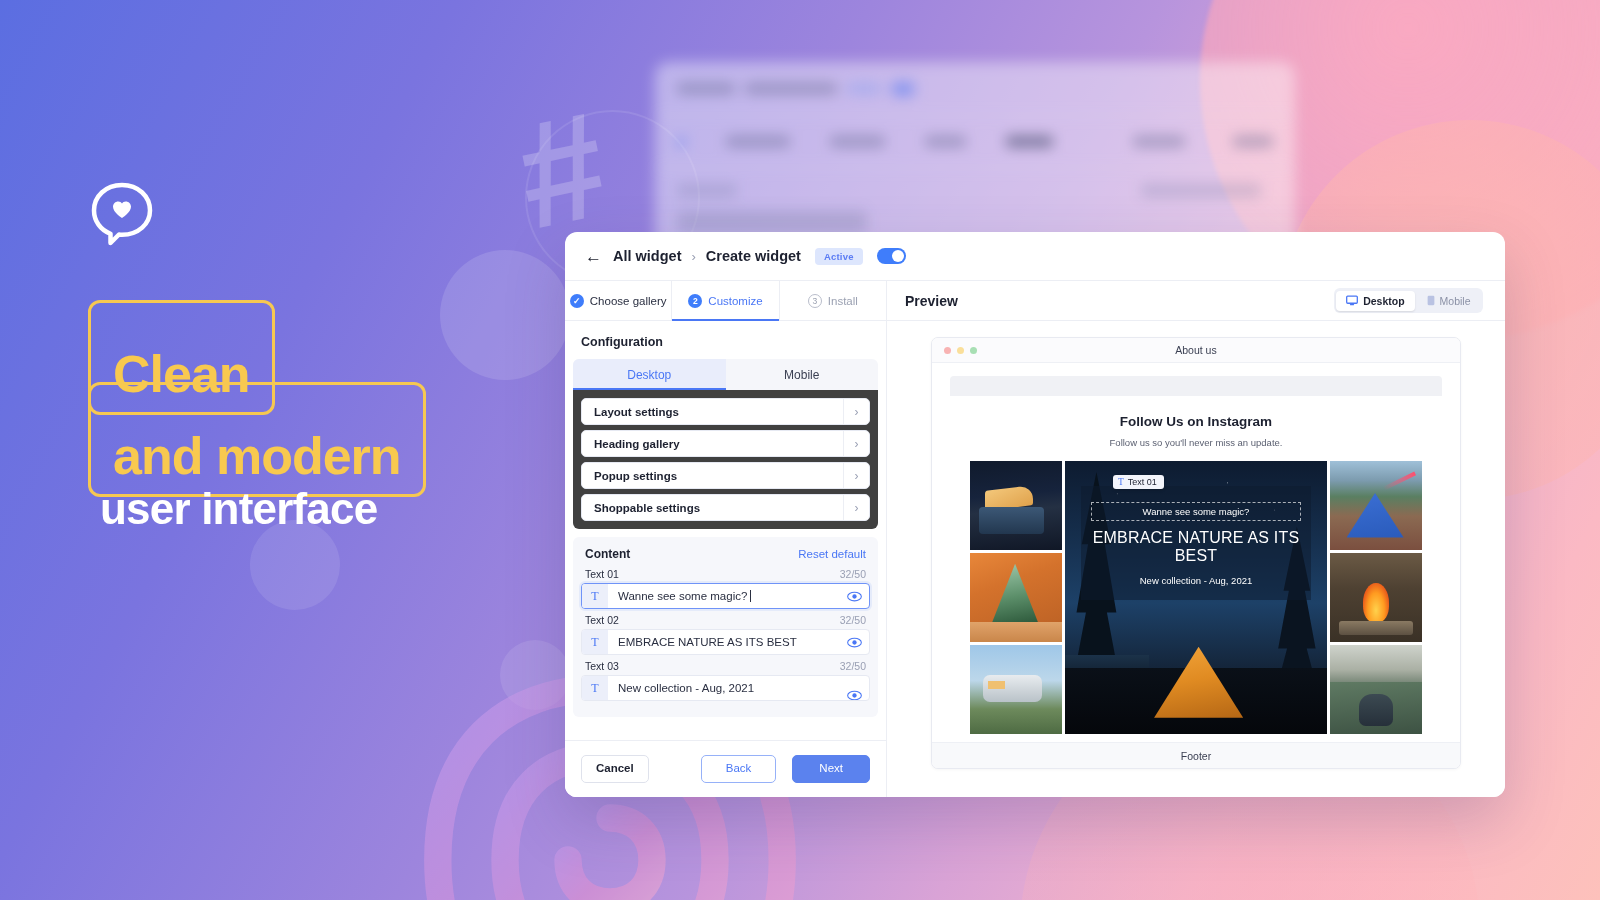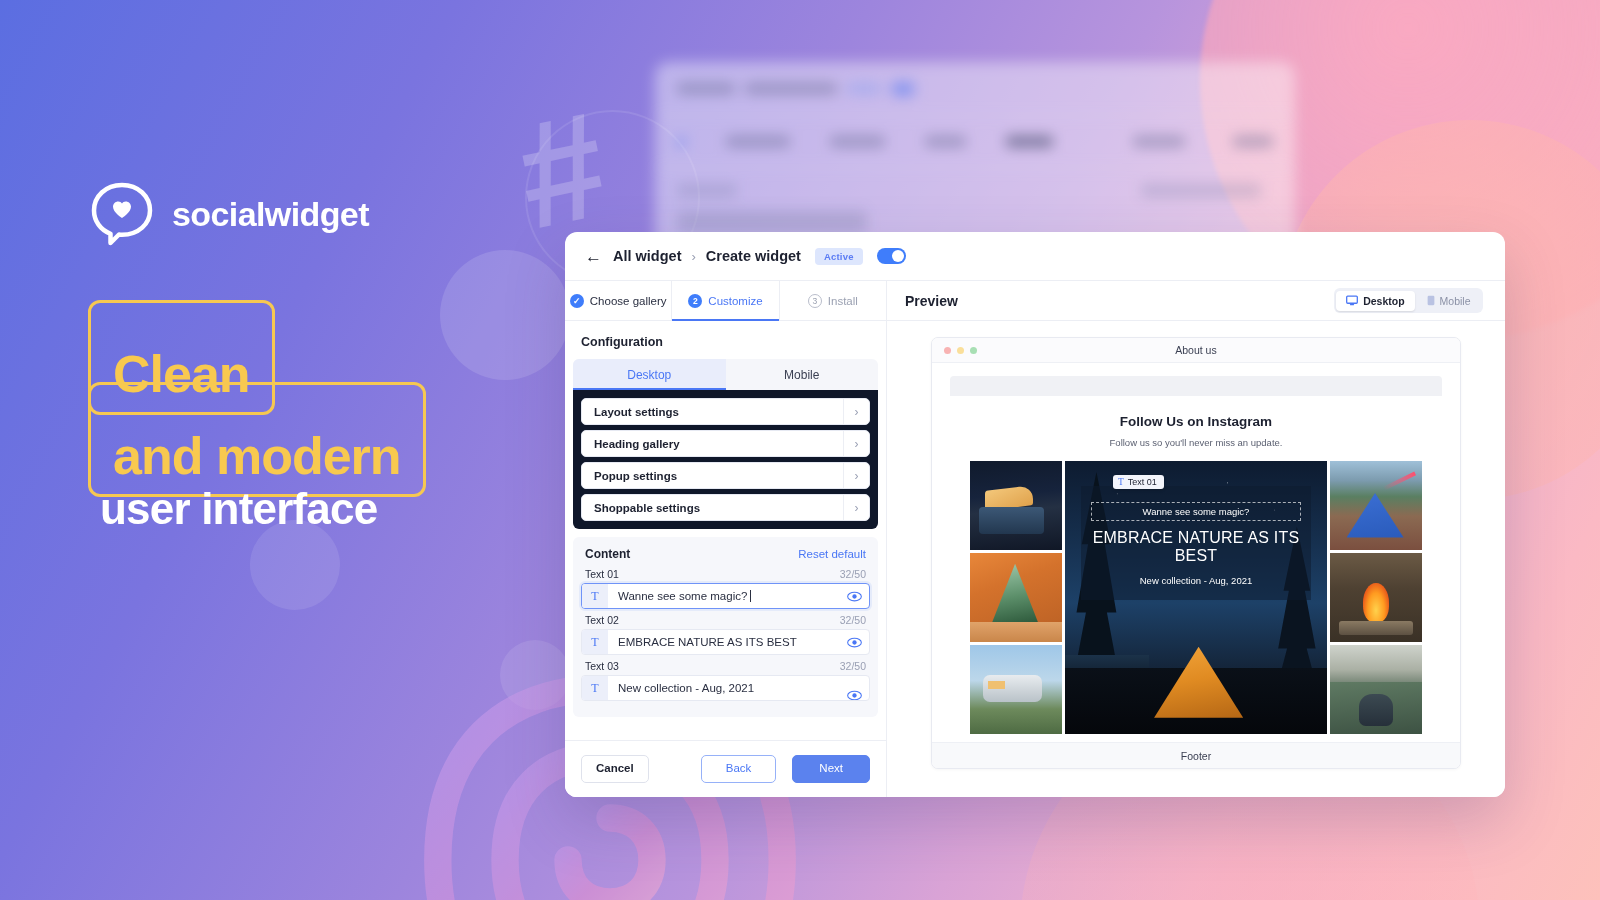--- a/index.html
+++ b/index.html
@@ -173,21 +173,21 @@
   }
   .seg-btn {
     flex:1; text-align:center; font-size:12px; padding: 9px 0 8px; cursor:pointer;
     color:#3a3f52; position:relative;
   }
   .seg-btn.on { background:#e9edfb; color:#4a77f5; }
   .seg-btn.on::after { content:""; position:absolute; left:0; right:0; bottom:0; height:2.5px; background:#4a77f5; }
 
   .config-scroll { flex:1; overflow:hidden; padding: 0 8px; background: #fff; }
 
-  .settings-group { background:#0f172a; border-radius: 0 0 6px 6px; padding: 8px; }
+  .settings-group { background:#404040; border-radius: 0 0 6px 6px; padding: 8px; }
   .setting-row {
     display:flex; align-items:center; justify-content:space-between;
     background:#fff; border:1px solid #e6e9f2; border-radius:5px;
     height: 27px; padding: 0 0 0 12px; margin-bottom: 5px; cursor:pointer;
   }
   .setting-row:last-child { margin-bottom:0; }
   .setting-label { font-size:11.5px; font-weight:700; color:#1d2130; }
   .chev {
     width: 26px; height: 100%; display:flex; align-items:center; justify-content:center;
     border-left:1px solid #eceef4; color:#9aa0b4; font-size:12px;
@@ -411,21 +411,20 @@
       <div class="g-row" style="width:120px;margin-left:auto;margin-right:12px"></div>
     </div>
   </div>
 </div>
 
 <div class="brand">
   <svg width="64" height="68" viewBox="0 0 64 68">
     <path d="M32 5 C15.5 5 4 16.5 4 30.5 C4 41 10.5 50 20.5 53.8 L20.5 63 L29 54.5 C30 54.6 31 54.7 32 54.7 C48.5 54.7 60 43.8 60 30.5 C60 16.5 48.5 5 32 5 Z" fill="none" stroke="#ffffff" stroke-width="4.5" stroke-linejoin="round"></path>
     <path d="M32 38 C32 38 23 32.5 23 26.8 C23 23.6 25.4 21.4 28.2 21.4 C30 21.4 31.3 22.3 32 23.4 C32.7 22.3 34 21.4 35.8 21.4 C38.6 21.4 41 23.6 41 26.8 C41 32.5 32 38 32 38 Z" fill="#ffffff"></path>
   </svg>
-  <span class="brand-name">socialwidget</span>
 </div>
 
 <div class="hl-1 headline-box">
   <div class="hl-text">Clean</div>
 </div>
 <div class="hl-2 headline-box">
   <div class="hl-text">and modern</div>
 </div>
 <div class="hl-3">user interface</div>
 

